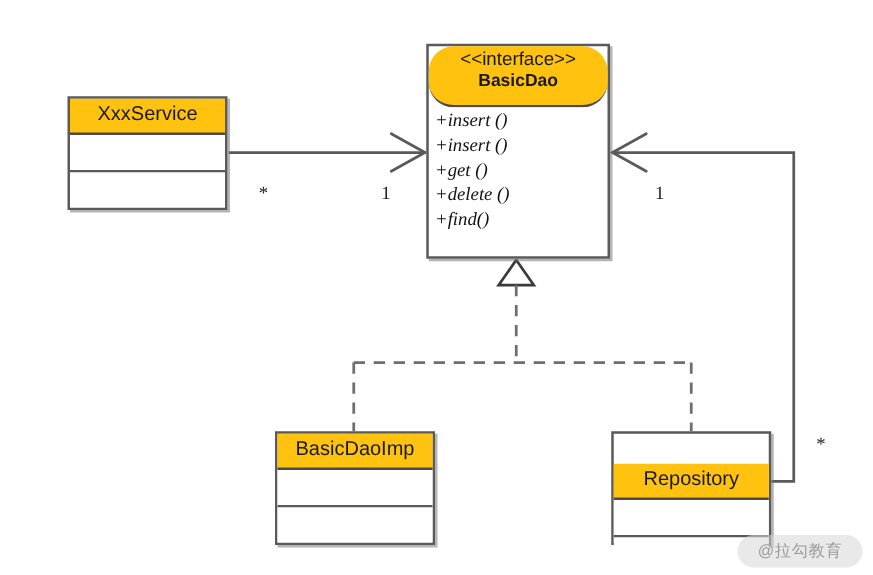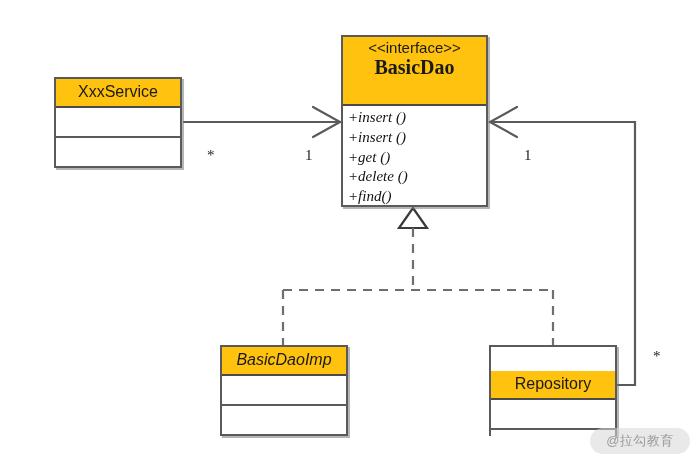--- a/index.html
+++ b/index.html
@@ -41,23 +41,22 @@
     padding: 2px 4px;
     overflow: hidden;
   }
   .uml-header .stereotype {
     display: block;
     font-size: 15px;
     font-weight: 400;
   }
   .uml-header .cname {
     display: block;
-    font-size: 20px;
+    font-size: 14px;
     font-weight: bold;
-    font-family: Liberation Serif, serif;
   }
   .uml-header.single {
     display: flex;
     align-items: center;
     justify-content: center;
     font-size: 16px;
     font-weight: 400;
   }
   .uml-compartment {
     box-sizing: border-box;
@@ -137,35 +136,35 @@
     </g>
   </svg>
 
   <div class="uml-box" style="left:54px; top:77px; width:128px; height:91px;">
     <div class="uml-header single" style="height:29px;">XxxService</div>
     <div class="uml-compartment divided" style="height:30px;"></div>
     <div class="uml-compartment" style="height:28px;"></div>
   </div>
 
   <div class="uml-box" style="left:341px; top:35px; width:147px; height:172px;">
-    <div class="uml-header" style="height:69px;">
+    <div class="uml-header" style="height:49px;border-radius:20px;">
       <span class="stereotype">&lt;&lt;interface&gt;&gt;</span>
       <span class="cname">BasicDao</span>
     </div>
     <div class="uml-methods" style="height:115px;">
       <span class="m">+insert ()</span>
       <span class="m">+insert ()</span>
       <span class="m">+get ()</span>
       <span class="m">+delete ()</span>
       <span class="m">+find()</span>
     </div>
   </div>
 
   <div class="uml-box" style="left:220px; top:345px; width:128px; height:91px;">
-    <div class="uml-header single" style="height:29px;font-style:italic;">BasicDaoImp</div>
+    <div class="uml-header single" style="height:29px;">BasicDaoImp</div>
     <div class="uml-compartment divided" style="height:30px;"></div>
     <div class="uml-compartment" style="height:28px;"></div>
   </div>
 
   <div class="uml-box" style="left:489px; top:345px; width:128px; height:91px;">
     <div class="uml-header single" style="height:29px;margin-top:24px;">Repository</div>
     <div class="uml-compartment divided" style="height:30px;"></div>
     <div class="uml-compartment" style="height:28px;"></div>
   </div>
 

